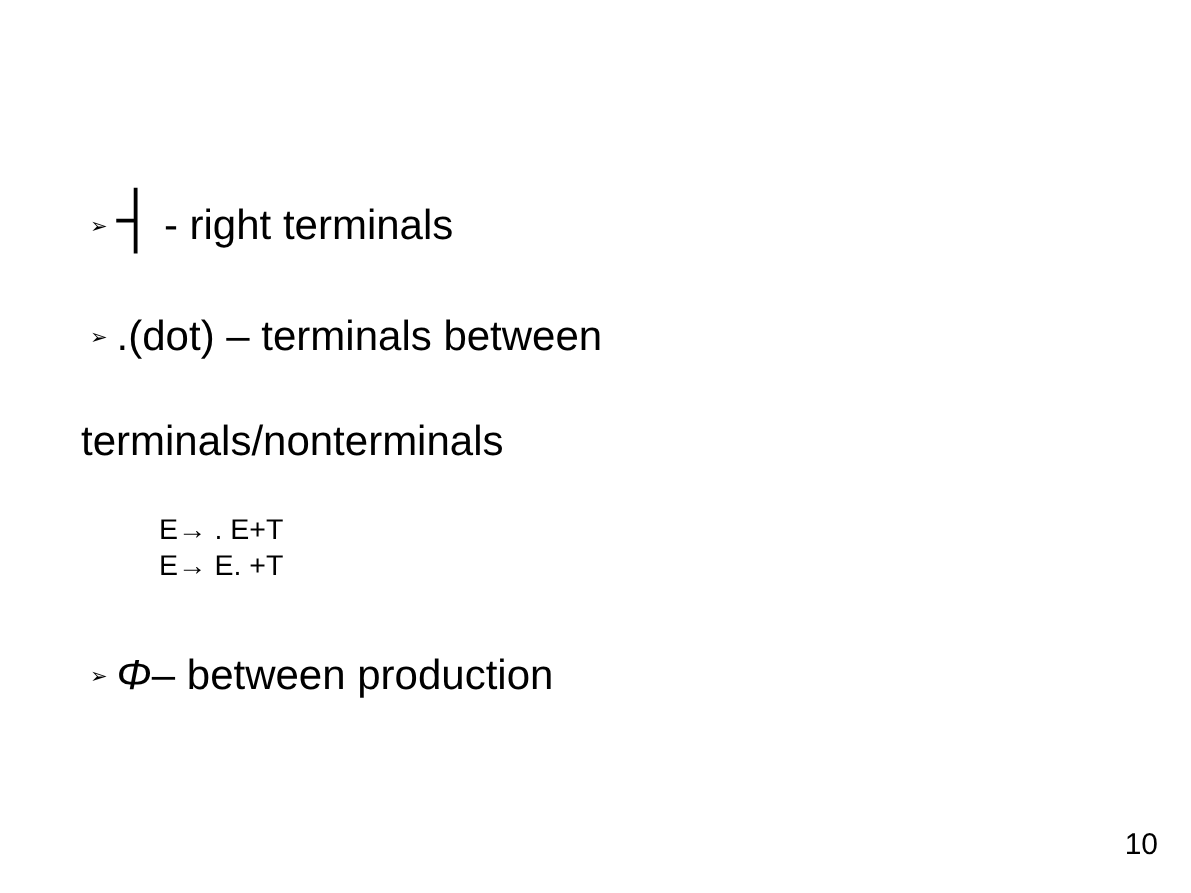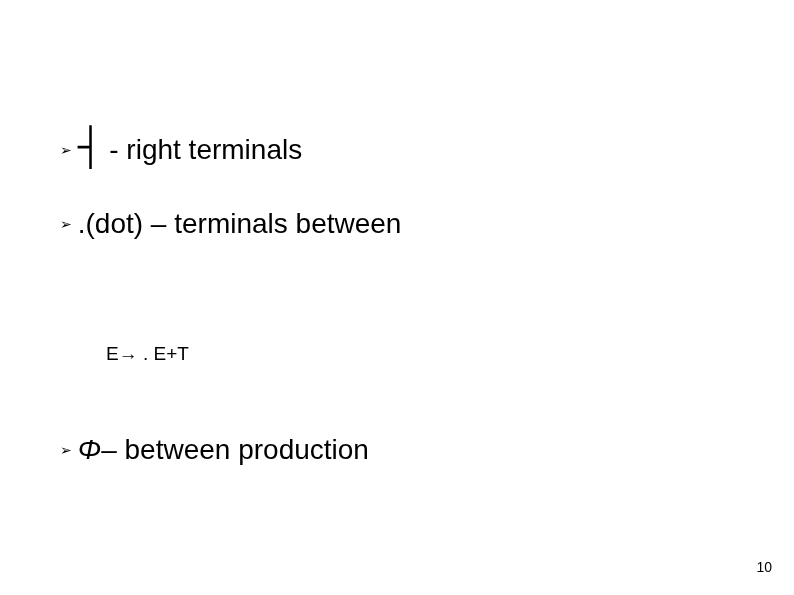--- a/index.html
+++ b/index.html
@@ -68,43 +68,45 @@
     top: 434px;
     font-size: 28px;
   }
   .item3 .phi {
     font-style: italic;
   }
   .page-number {
     position: absolute;
     right: 22px;
     bottom: 20px;
-    font-size: 14px;
+    font-size: 20px;
   }
 </style>
 </head>
 <body>
 
 <div class="slide">
 
   <div class="bullet-row item1">
     <span class="bullet-glyph">➢</span>
     <span class="terminator">┤</span>
     <span> - right terminals</span>
   </div>
 
   <div class="bullet-row item2">
     <span class="bullet-glyph">➢</span>
     <span class="dot-symbol">. </span>
     <span>(dot) – terminals between</span>
   </div>
 
+  <div class="cont">terminals/nonterminals</div>
 
   <div class="examples">
     <div>E→ . E+T</div>
+    <div>E→ E. +T</div>
   </div>
 
   <div class="bullet-row item3">
     <span class="bullet-glyph">➢</span>
     <span class="phi">Φ</span>
     <span> – between production</span>
   </div>
 
   <div class="page-number">10</div>
 

